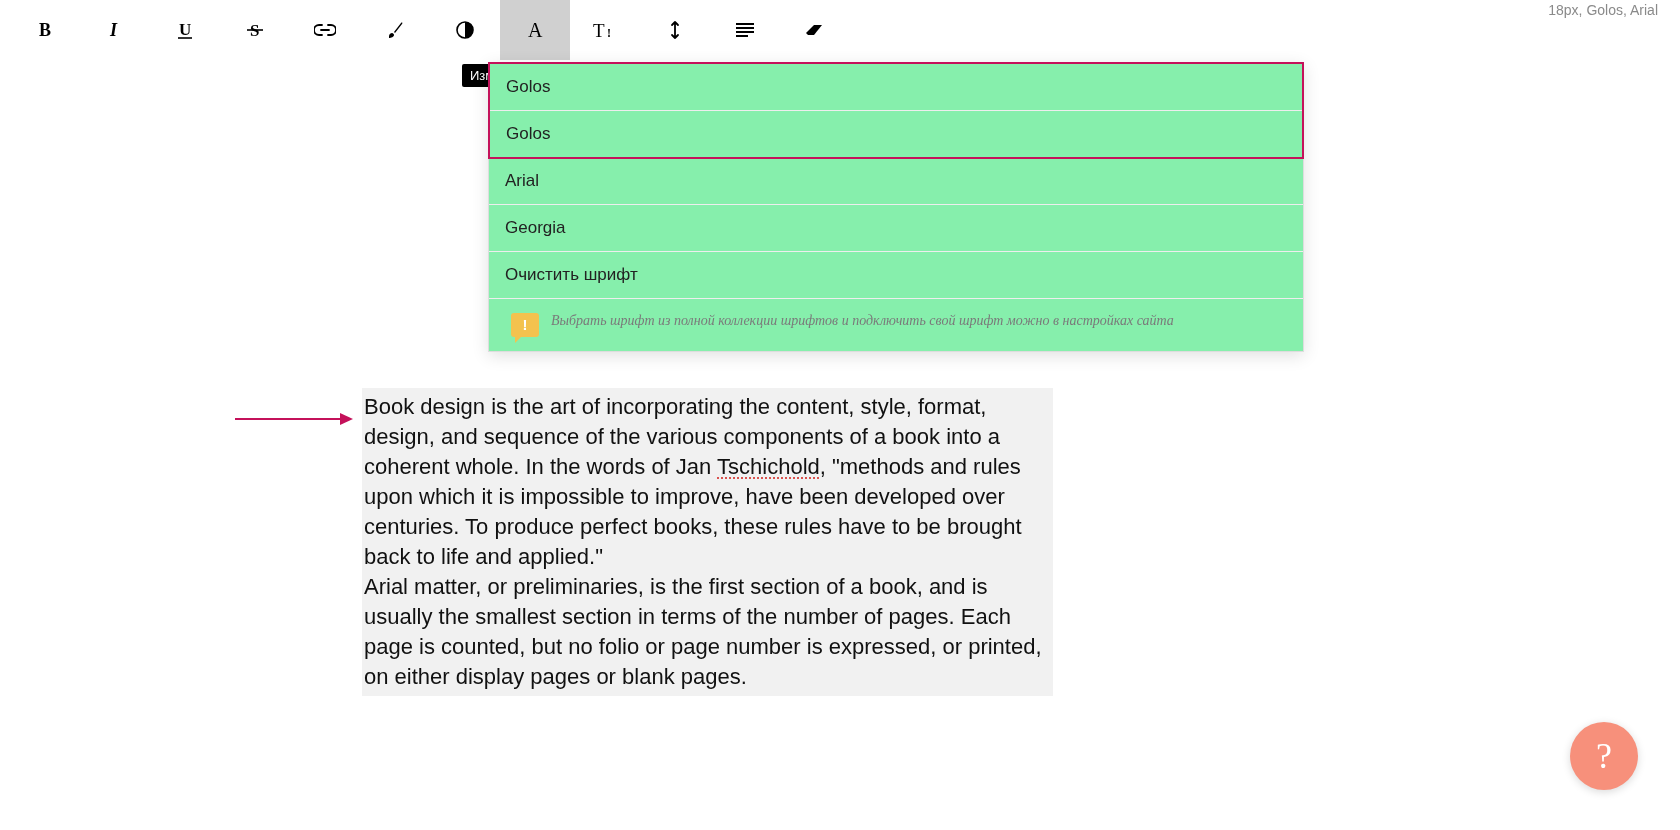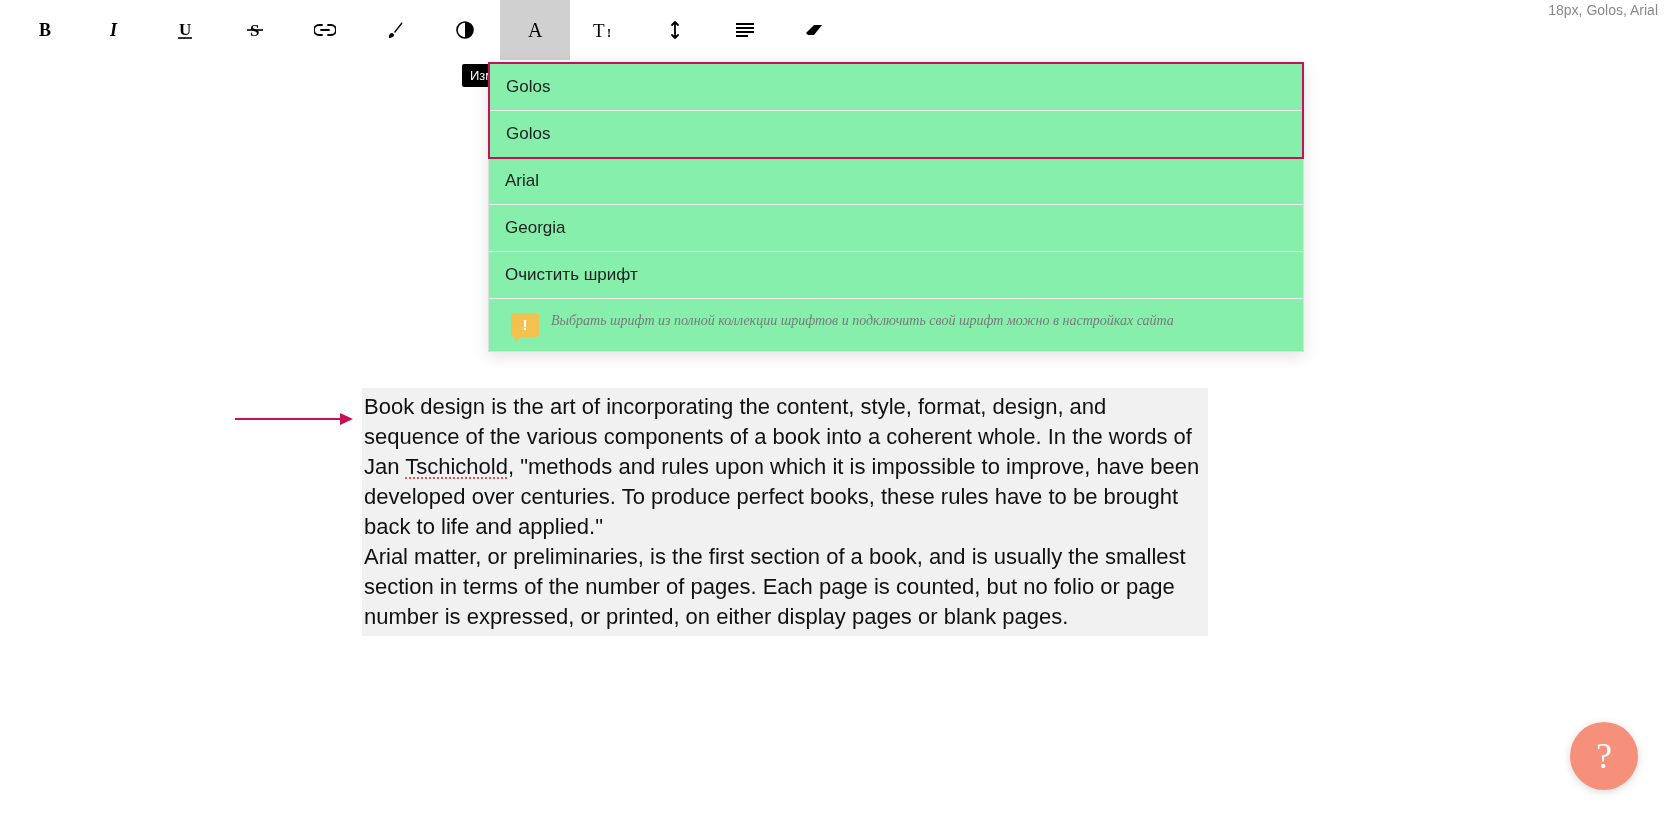--- a/index.html
+++ b/index.html
@@ -114,21 +114,21 @@
     }
     .arrow-annotation {
       position: absolute;
       left: 235px;
       top: 409px;
     }
     .text-block {
       position: absolute;
       left: 362px;
       top: 388px;
-      width: 846px;
+      width: 691px;
       background: #f1f1f1;
       padding: 4px 2px 4px 2px;
       font-size: 22px;
       line-height: 30px;
       color: #111;
       font-family: Arial, Helvetica, sans-serif;
     }
     .spellcheck {
       text-decoration: underline dotted #d9534f;
       text-decoration-thickness: 2px;

